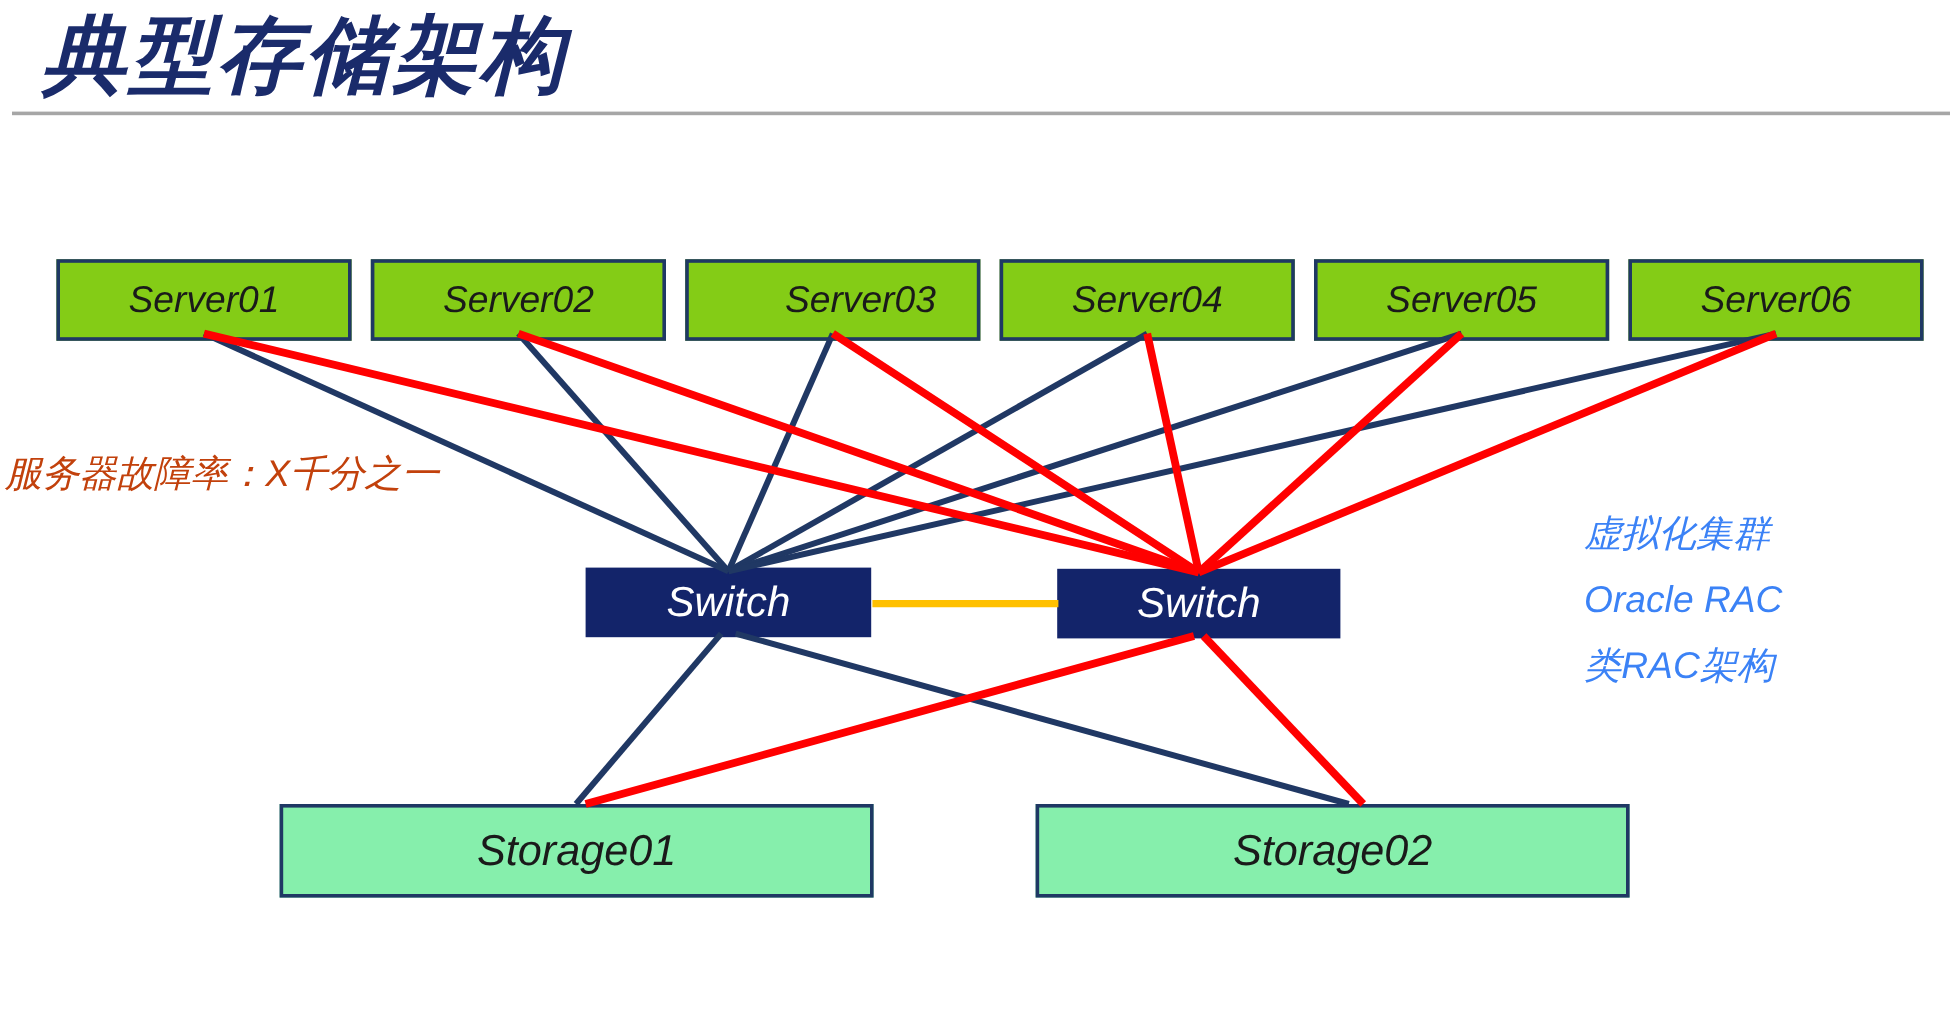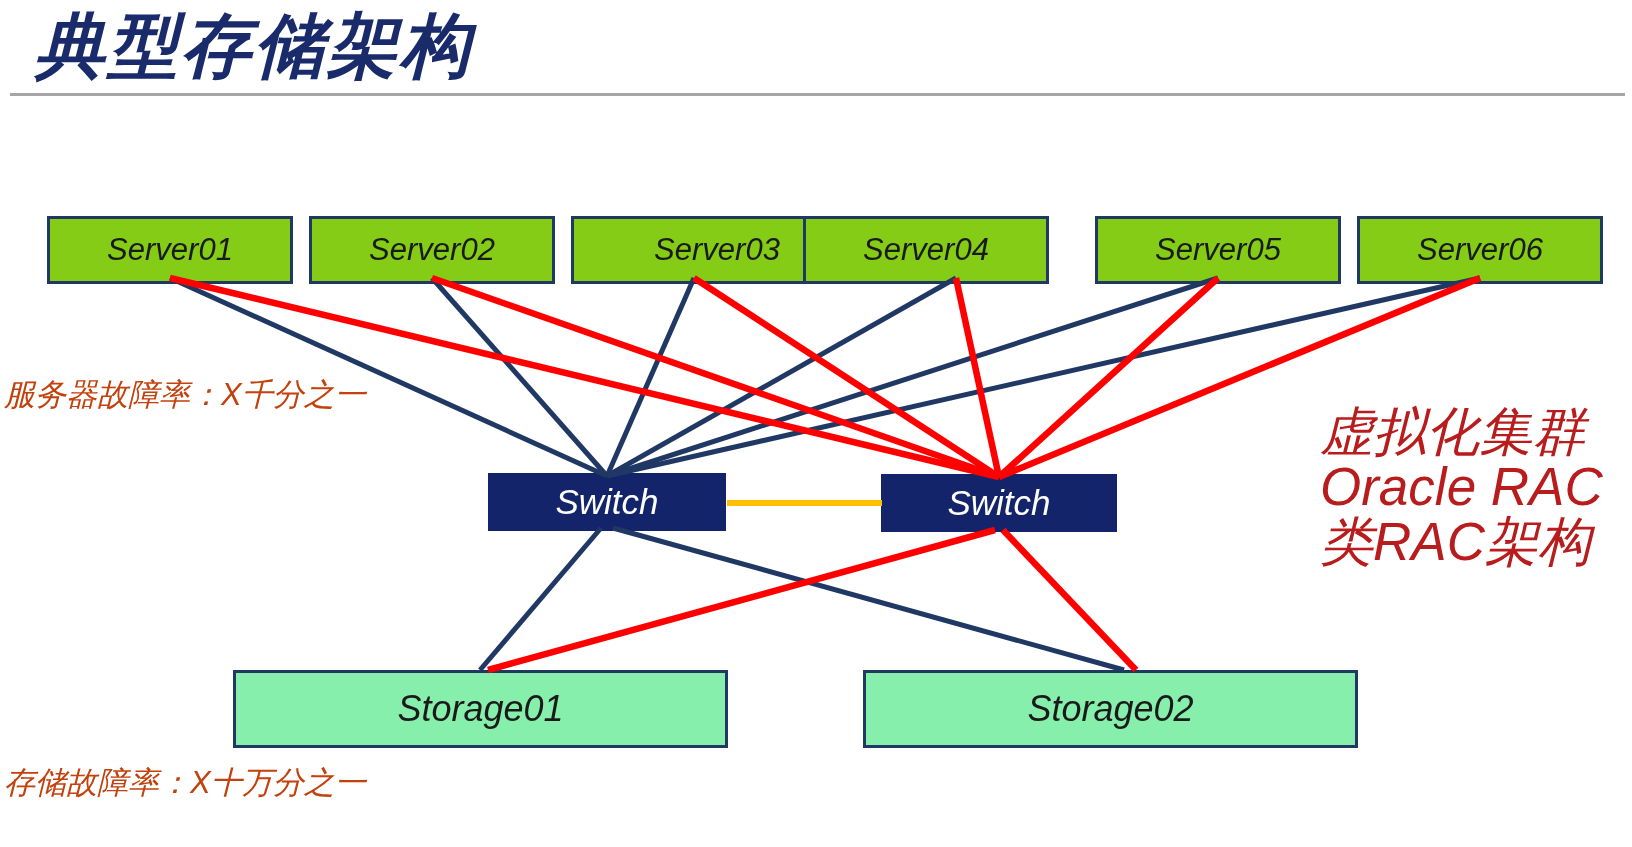--- a/index.html
+++ b/index.html
@@ -35,54 +35,53 @@
   }
   .storage-node{
     top:670px;width:495px;height:78px;
     background:#86efac;border:3px solid #1F3864;
     font-size:36px;color:#1a1a1a;
   }
   .rate-label{
     position:absolute;left:4px;font-size:31px;color:#c2410c;white-space:nowrap;
   }
   .cluster-note{
-    position:absolute;left:1320px;top:404px;
-    font-size:53px;color:#b91c1c;line-height:55px;white-space:nowrap;
+    position:absolute;left:1320px;top:417px;
+    font-size:31px;color:#3b82f6;line-height:55px;white-space:nowrap;
   }
   .edge-layer{
     position:absolute;left:0;top:0;width:1632px;height:847px;
     pointer-events:none;z-index:5;
   }
   .edge-navy{stroke:#203864;stroke-width:5;}
   .edge-red{stroke:#FF0000;stroke-width:6.5;}
   .edge-orange{stroke:#FFC000;stroke-width:6;}
   .boxes{position:absolute;left:0;top:0;z-index:2;}
 </style>
 </head>
 <body>
 
 <div class="canvas">
 
   <div class="slide-title">典型存储架构</div>
   <div class="title-divider"></div>
 
   <div class="rate-label" style="top:374px;">服务器故障率：X千分之一</div>
-  <div class="rate-label" style="top:762px;">存储故障率：X十万分之一</div>
 
   <div class="cluster-note">
     <div>虚拟化集群</div>
     <div>Oracle RAC</div>
     <div>类RAC架构</div>
   </div>
 
   <div class="boxes">
     <div class="node server-node" style="left:47px;">Server01</div>
     <div class="node server-node" style="left:309px;">Server02</div>
     <div class="node server-node" style="left:571px;padding-left:46px;">Server03</div>
-    <div class="node server-node" style="left:803px;">Server04</div>
+    <div class="node server-node" style="left:833px;">Server04</div>
     <div class="node server-node" style="left:1095px;">Server05</div>
     <div class="node server-node" style="left:1357px;">Server06</div>
 
     <div class="node switch-node" style="left:488px;top:473px;">Switch</div>
     <div class="node switch-node" style="left:881px;top:474px;width:236px;">Switch</div>
 
     <div class="node storage-node" style="left:233px;">Storage01</div>
     <div class="node storage-node" style="left:863px;">Storage02</div>
   </div>
 

